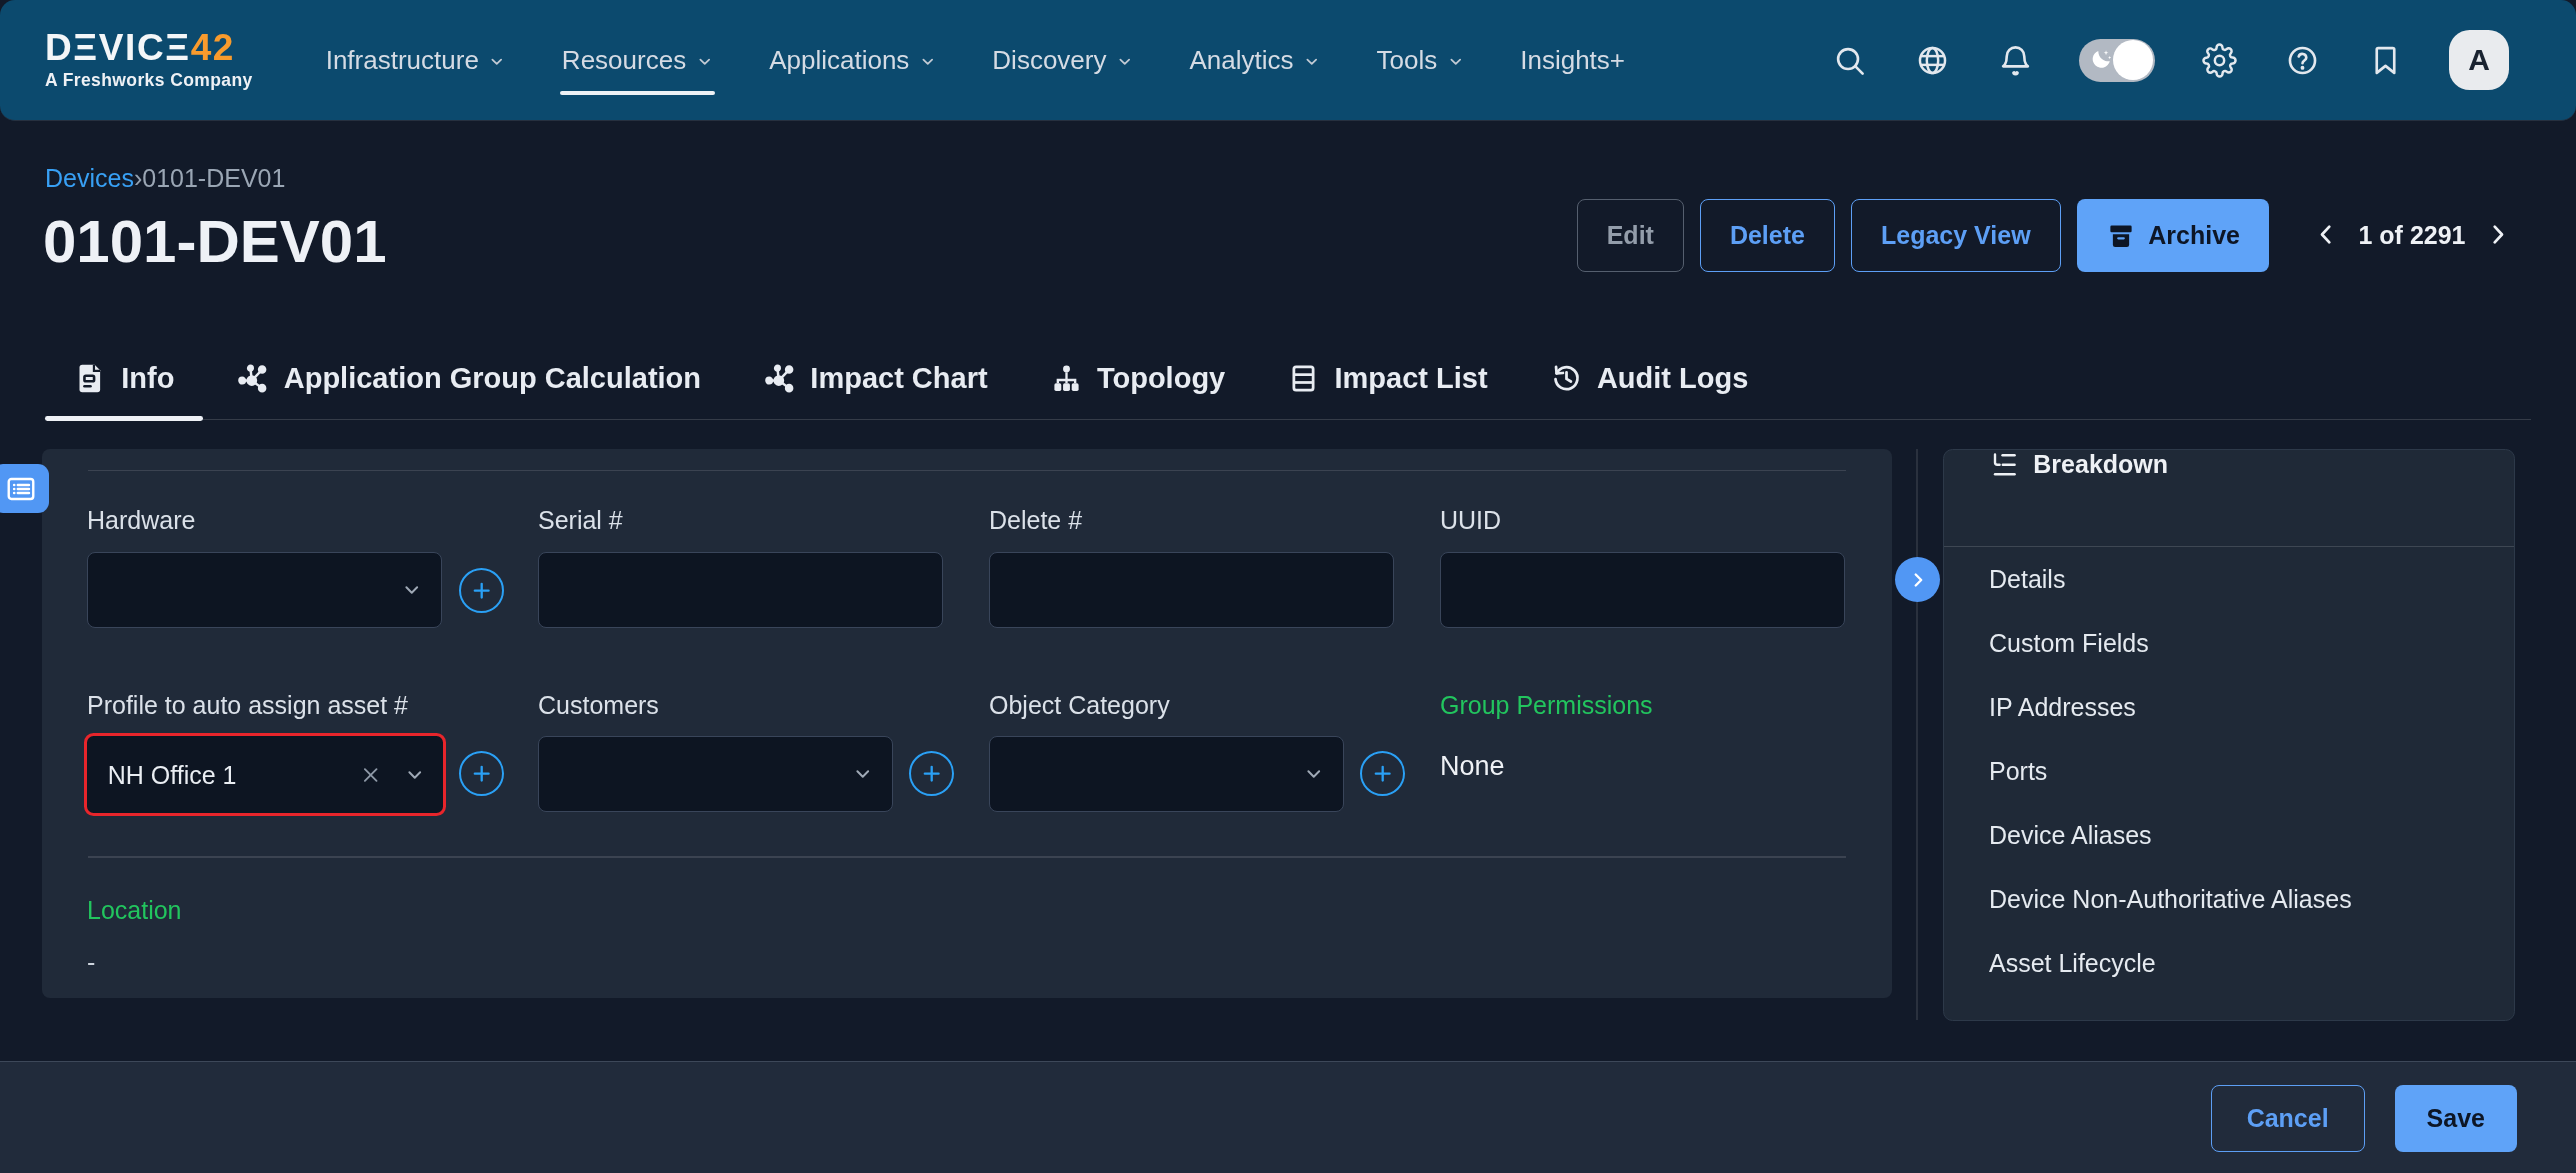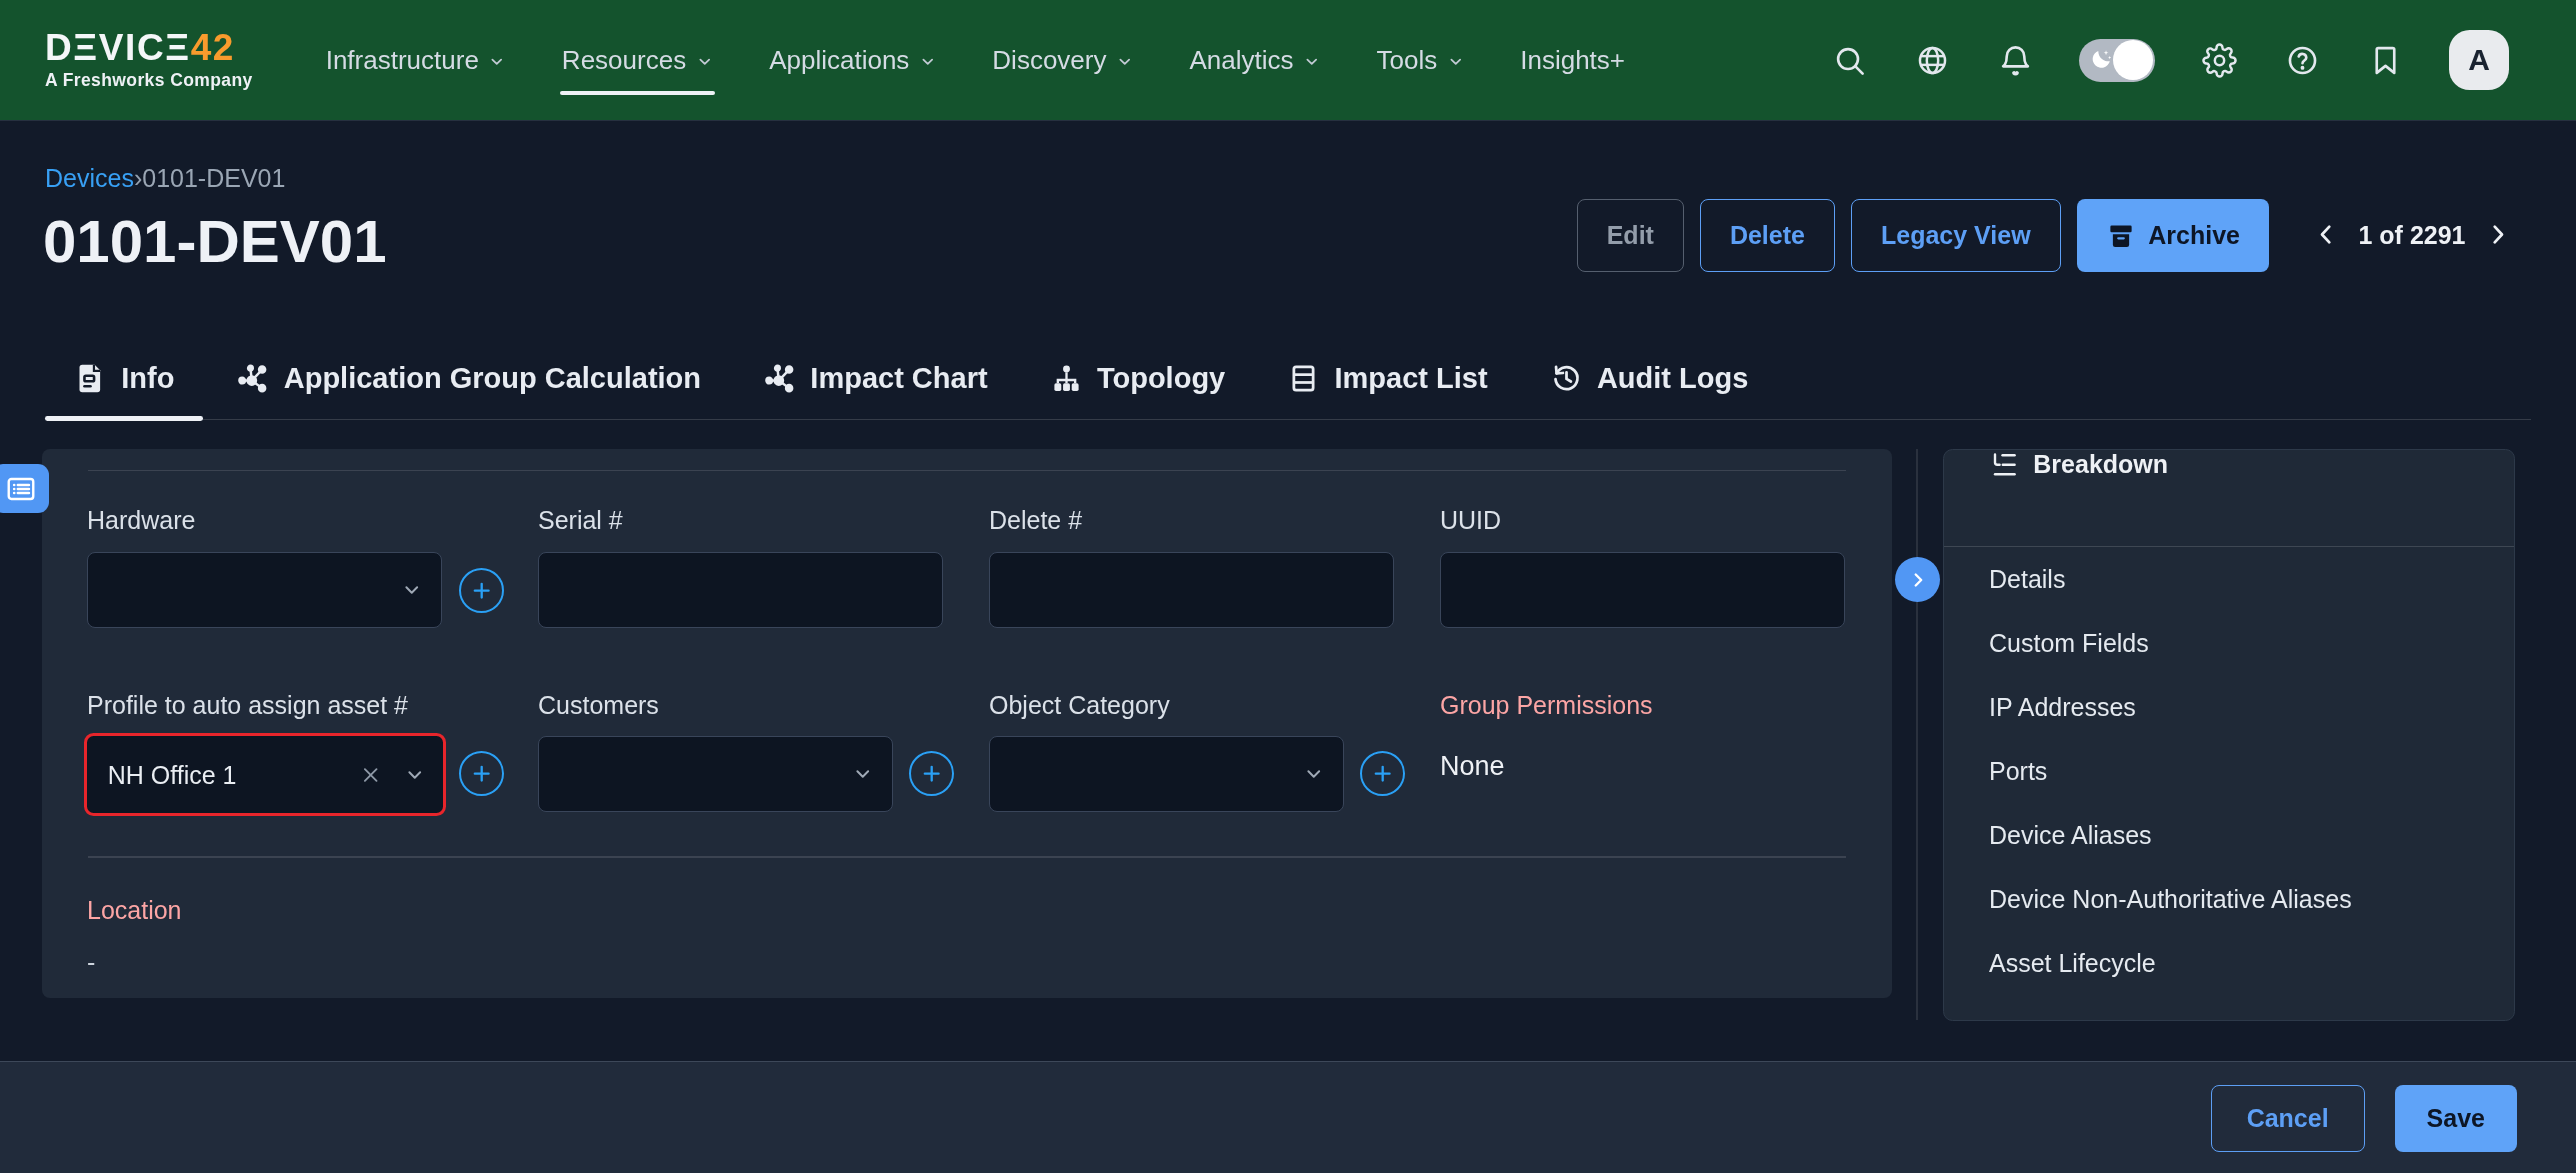--- a/index.html
+++ b/index.html
@@ -1,22 +1,22 @@
 <!DOCTYPE html>
 <html style="font-size:12.7px"><head>
 <meta charset="utf-8">
 <style>
   * { margin:0; padding:0; box-sizing:border-box; }
   html,body { background:#0d1420; }
   body { font-family:"Liberation Sans", sans-serif; }
   .app { position:relative; width:2576px; height:1174px; background:#121a29; overflow:hidden; }
 
   
-  .topnav { position:absolute; top:0; left:0; width:2576px; height:121px; background:#14532d;
-            border-bottom:0.8px solid #26303f; display:flex; align-items:center; padding:0 67px 0 45px; z-index:6; }
+  .topnav { position:absolute; top:0; left:0; width:2576px; height:121px; background:#0c4a6e;
+            border-bottom:0.8px solid #26303f; display:flex; align-items:center; padding:0 67px 0 45px; z-index:6;border-radius:15px; }
   .logo { margin-right:73px; cursor:pointer; }
   .logo-main { font-size:37px; font-weight:700; color:#f4f6f8; letter-spacing:1.6px; line-height:1; }
   .logo-accent { color:#f89b2d; }
   .logo-sub { font-size:17.5px; font-weight:700; color:#eef1f5; margin-top:4.8px; letter-spacing:0.4px; }
   .nav-items { display:flex; align-items:center; gap:56px; height:100%; }
   .nav-item { position:relative; height:100%; display:flex; align-items:center; gap:9.5px;
               color:#d5dbe4; font-size:26px; cursor:pointer; }
   .nav-item .caret { width:17.5px; height:17.5px; color:#c2cad4; margin-top:4px; }
   .nav-item.active::after { content:""; position:absolute; left:-1.6px; right:-1.6px; bottom:25.4px; height:4px;
                             background:#eef1f5; border-radius:2.4px; }
@@ -55,21 +55,21 @@
   .tab { position:relative; height:100%; display:flex; align-items:center; gap:14.3px; color:#e8ecf2;
          font-size:29px; font-weight:700; cursor:pointer; white-space:nowrap; }
   .tab svg { width:33px; height:33px; flex:none; }
   .tab.active::after { content:""; position:absolute; left:-29px; right:-29px; bottom:-1.6px; height:4.8px;
                        background:#eef1f6; border-radius:2.4px; }
 
   
   .main-panel { position:absolute; left:42px; top:449px; width:1850px; height:549px; background:#202a39; border-radius:8px; }
   .panel-divider { position:absolute; left:46px; right:46px; height:1.6px; background:rgba(255,255,255,0.12); }
   .f-label { position:absolute; font-size:25px; color:#dbe1e9; white-space:nowrap; }
-  .f-label.muted { color:#fca5a5; }
+  .f-label.muted { color:#22c55e; }
   .select { position:absolute; width:355px; height:76px; background:#0d1522; border:1.6px solid #39455a;
             border-radius:8px; cursor:pointer; }
   .sel-caret { position:absolute; right:19px; top:50%; transform:translateY(-50%); width:21.5px; height:21.5px; color:#9fa9b6; }
   .tinput { position:absolute; width:405px; height:76px; background:#0d1522; border:1.6px solid #39455a;
             border-radius:8px; color:#eef1f5; font-size:24px; padding:0 19px; font-family:inherit; outline:none; }
   .plus-btn { position:absolute; width:45px; height:45px; border-radius:50%; border:2.4px solid #2aa0f5; color:#2aa0f5;
               background:none; display:flex; align-items:center; justify-content:center; padding:0; cursor:pointer; }
   .plus-btn svg { width:25.4px; height:25.4px; }
   .red-wrap { position:absolute; left:42px; top:284px; width:362px; height:83px; border:3.2px solid #e8252b;
               border-radius:9.5px; background:#0d1522; cursor:pointer; }

